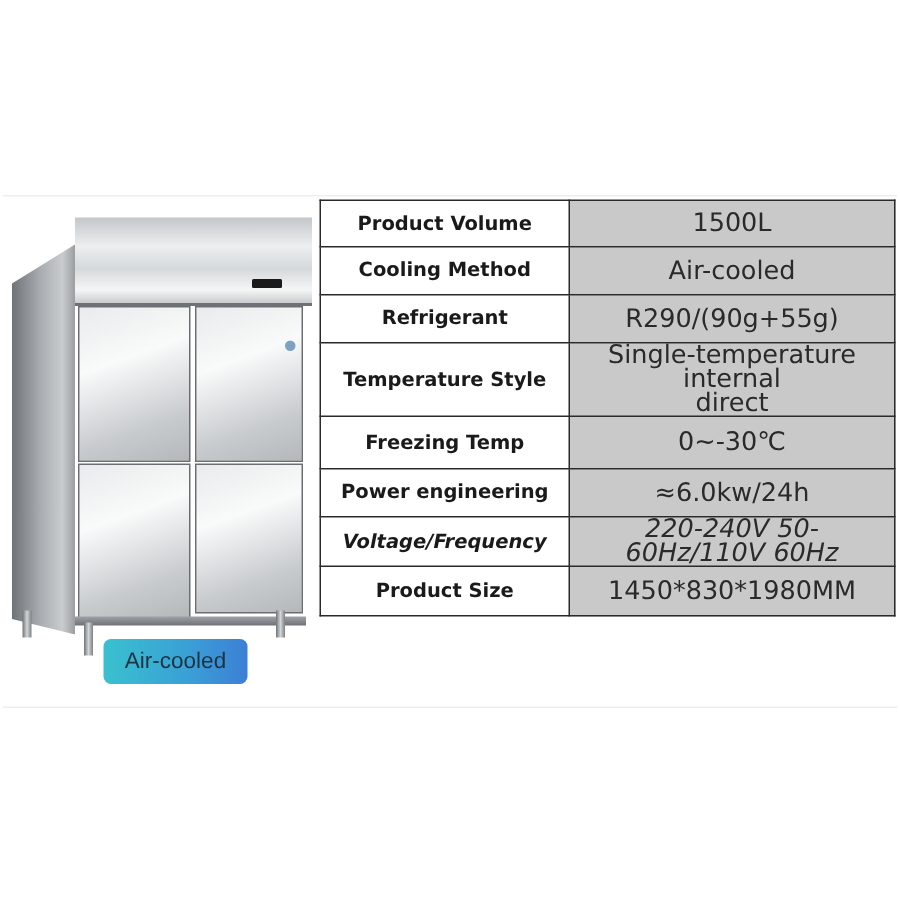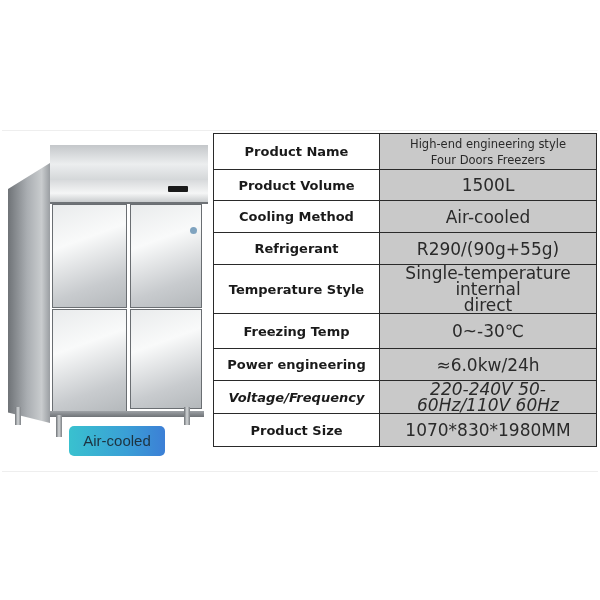--- a/index.html
+++ b/index.html
@@ -51,27 +51,20 @@
   <div class="fz-base"></div>
   <div class="fz-leg" style="left:7px; top:262px;"></div>
   <div class="fz-leg" style="left:48px; top:270px; height:22px;"></div>
   <div class="fz-leg" style="left:176px; top:262px;"></div>
 </div>
 
 <div class="badge">Air-cooled</div>
 
 <table class="spec">
   <tbody>
-      <tr style="height:36px;">
-    <td class="lbl">Product Name</td>
-    <td class="val small">
-      <div>High-end engineering style</div>
-      <div>Four Doors Freezers</div>
-    </td>
-  </tr>
   <tr style="height:31px;">
     <td class="lbl">Product Volume</td>
     <td class="val">1500L</td>
   </tr>
   <tr style="height:32px;">
     <td class="lbl">Cooling Method</td>
     <td class="val">Air-cooled</td>
   </tr>
   <tr style="height:32px;">
     <td class="lbl">Refrigerant</td>
@@ -91,16 +84,16 @@
   <tr style="height:32px;">
     <td class="lbl">Power engineering</td>
     <td class="val">≈6.0kw/24h</td>
   </tr>
   <tr style="height:33px;font-style:italic;">
     <td class="lbl">Voltage/Frequency</td>
     <td class="val">220-240V 50-60Hz/110V 60Hz</td>
   </tr>
   <tr style="height:33px;">
     <td class="lbl">Product Size</td>
-    <td class="val">1070*830*1980MM</td>
+    <td class="val">1450*830*1980MM</td>
   </tr>
 </tbody>
   </table>
 
 </body></html>

